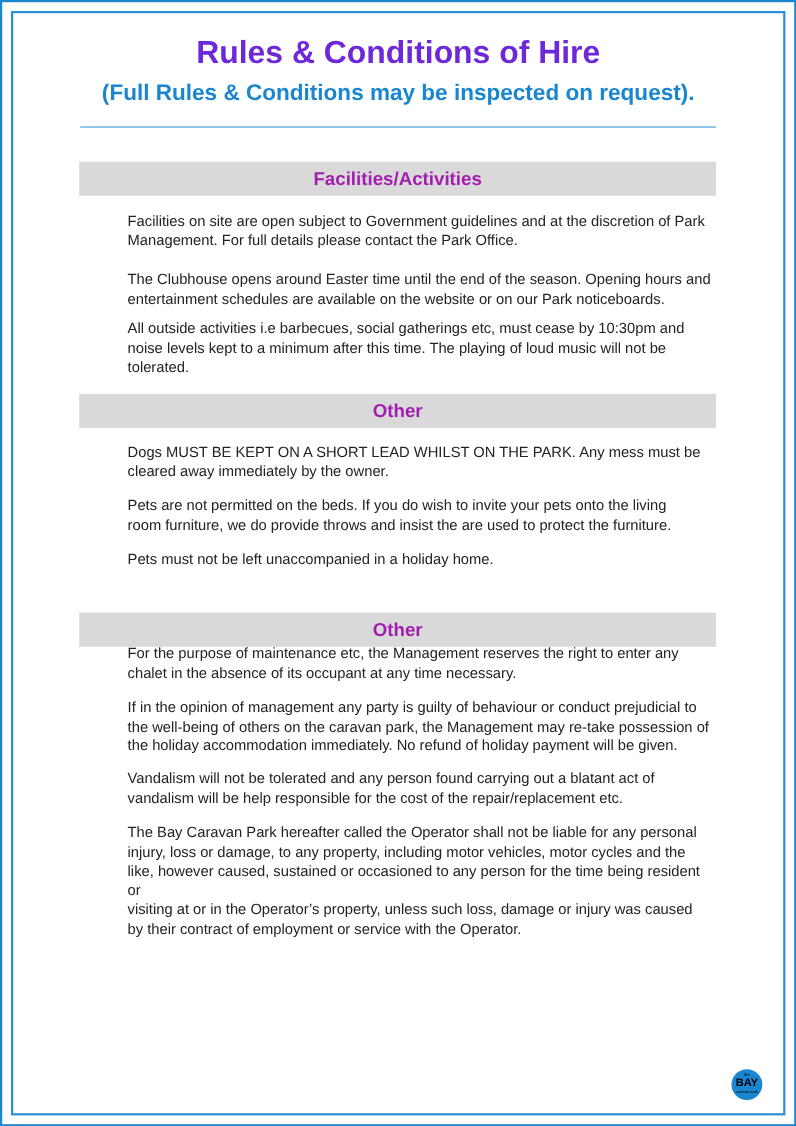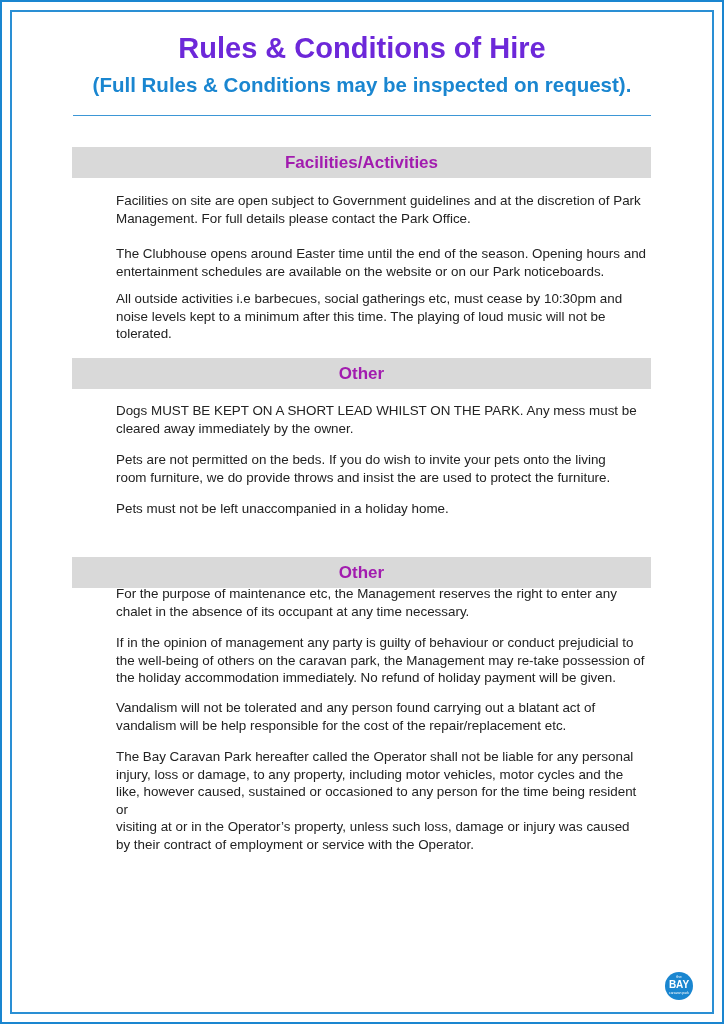--- a/index.html
+++ b/index.html
@@ -4,21 +4,21 @@
 <style>
   html, body { margin:0; padding:0; }
   body { width:724px; height:1024px; position:relative; background:#fff; font-family:"Liberation Sans", sans-serif; overflow:hidden; }
   .outer { position:absolute; left:0; top:0; width:720px; height:1020px; border:2px solid #1a86d0; }
   .inner { position:absolute; left:10px; top:10px; width:700px; height:1000px; border:2px solid #2a8fd4; }
   .title { position:absolute; left:0; width:724px; top:32px; text-align:center; font-size:29px; font-weight:bold; color:#6d28d9; }
   .subtitle { position:absolute; left:0; width:724px; top:73px; text-align:center; font-size:20.5px; font-weight:bold; color:#1a86d0; }
   .rule { position:absolute; left:73px; width:578px; top:115px; height:1px; background:#3d97d6; }
   .section-head { position:absolute; left:72px; width:579px; height:31px; background:#d9d9d9; text-align:center; font-size:17px; font-weight:bold; color:#a21caf; line-height:31px; }
   .para { position:absolute; left:72px; width:584px; font-size:13.4px; line-height:17.5px; color:#222; white-space:pre-line;margin-left:44px; }
-  .logo { position:absolute; left:665px; top:972px; width:28px; height:28px; border-radius:50%; background:#1a86d0; color:#ffffff; text-align:center; }
+  .logo { position:absolute; left:665px; top:972px; width:28px; height:28px; border-radius:50%; background:#1a86d0; color:#000000; text-align:center; }
   .logo .the { position:absolute; top:3px; left:0; width:28px; font-size:4px; line-height:4px; }
   .logo .bay { position:absolute; top:7px; left:0; width:28px; font-size:10px; line-height:11px; font-weight:bold; }
   .logo .cp { position:absolute; top:19px; left:0; width:28px; font-size:3.5px; line-height:4px; }
 </style>
 </head>
 <body>
 
 <div class="outer"></div>
 <div class="inner"></div>
 

